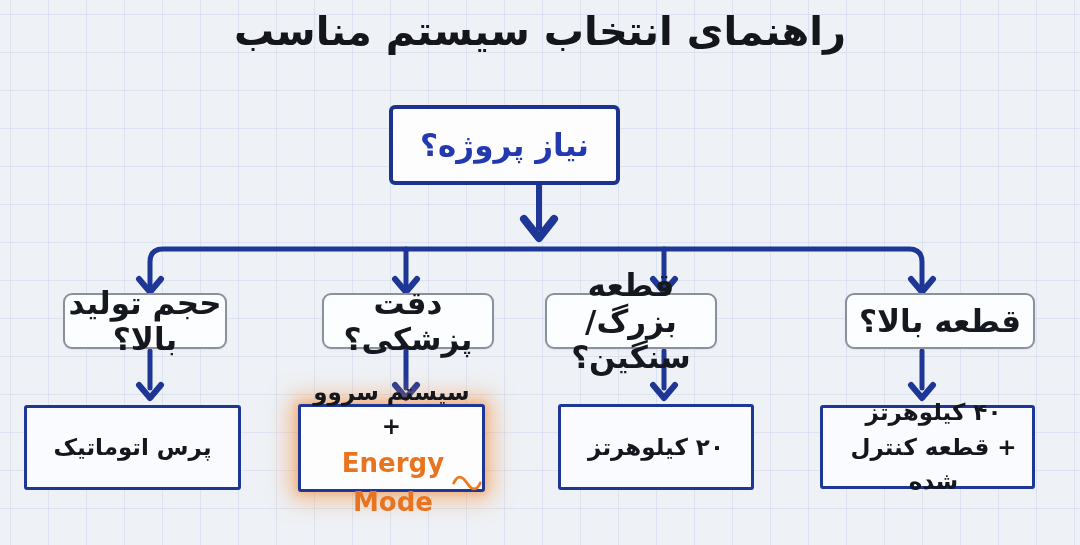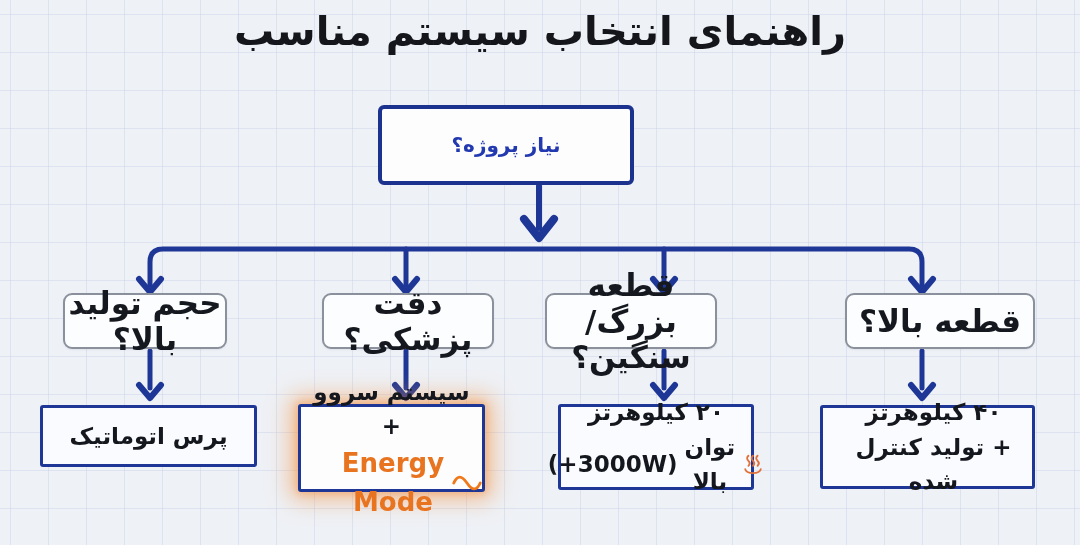--- a/index.html
+++ b/index.html
@@ -21,43 +21,43 @@
     font-size:40px;font-weight:800;
     color:#14161c;
   }
   .connector-svg{position:absolute;top:0;left:0;pointer-events:none;}
   .node{
     position:absolute;box-sizing:border-box;
     display:flex;flex-direction:column;align-items:center;justify-content:center;
     text-align:center;
   }
   .root-box{
-    left:378px;top:105px;width:256px;height:80px;
+    left:389px;top:105px;width:231px;height:80px;
     background:#fdfdfe;
     border:4px solid #1b338f;border-radius:6px;
-    color:#2239b0;font-size:20px;font-weight:700;
+    color:#2239b0;font-size:31px;font-weight:700;
   }
   .q-box{
     height:56px;top:293px;
     background:#fcfdfe;
     border:2px solid #8b919c;border-radius:9px;
     color:#15181e;font-size:31px;font-weight:700;
     box-shadow:0 1px 2px rgba(60,70,100,.08);
   }
   .q1{left:63px;width:164px;}
   .q2{left:322px;width:172px;}
   .q3{left:545px;width:172px;}
   .q4{left:845px;width:190px;}
   .a-box{
     background:#fafbfe;
     border:3px solid #1e3796;border-radius:3px;
     color:#14171d;font-size:23px;font-weight:700;
     line-height:1.5;
   }
-  .a1{left:40px;top:405px;width:217px;height:62px;text-align:right;}
+  .a1{left:24px;top:405px;width:217px;height:85px;text-align:right;}
   .a2{left:298px;top:404px;width:187px;height:88px;
       background:#fdfdfd;
       box-shadow:0 0 22px 8px rgba(244,146,66,.55), 0 0 6px 2px rgba(244,146,66,.35);}
   .a3{left:558px;top:404px;width:196px;height:86px;}
   .a4{left:820px;top:405px;width:215px;height:84px;padding-left:12px;}
   .aline{display:flex;align-items:center;justify-content:center;gap:7px;}
   .energy-text{color:#e87420;font-size:26px;font-weight:800;margin-left:40px;}
   .icon-span{display:inline-flex;align-items:center;}
 </style>
 </head>
@@ -128,38 +128,24 @@
         </svg>
       </span>
       <span class="energy-text">Energy Mode</span>
     </div>
   </div>
 
   <div class="node a-box a3" dir="rtl">
     <div class="aline">
       <span>۲۰ کیلوهرتز</span>
     </div>
-    <div class="aline">
-      <span class="icon-span">
-        <svg width="22" height="22" viewBox="0 0 24 24">
-          <g fill="none" stroke="#e2703a" stroke-width="2" stroke-linecap="round">
-            <path d="M7,3 c-2,2 -2,3.5 0,5.5 c2,2 2,3.5 0,5.5"></path>
-            <path d="M12,3 c-2,2 -2,3.5 0,5.5 c2,2 2,3.5 0,5.5"></path>
-            <path d="M17,3 c-2,2 -2,3.5 0,5.5 c2,2 2,3.5 0,5.5"></path>
-            <path d="M3.5,17.5 a8.5,4.5 0 0 0 17,0"></path>
-          </g>
-        </svg>
-      </span>
-      <span>توان بالا</span>
-      <span dir="ltr">(+3000W)</span>
-    </div>
   </div>
 
   <div class="node a-box a4" dir="rtl">
     <div class="aline">
       <span>۴۰ کیلوهرتز</span>
     </div>
     <div class="aline">
-      <span>+ تولید کنترل شده</span>
+      <span>+ قطعه کنترل شده</span>
     </div>
   </div>
 
 </div>
 
 </body></html>

